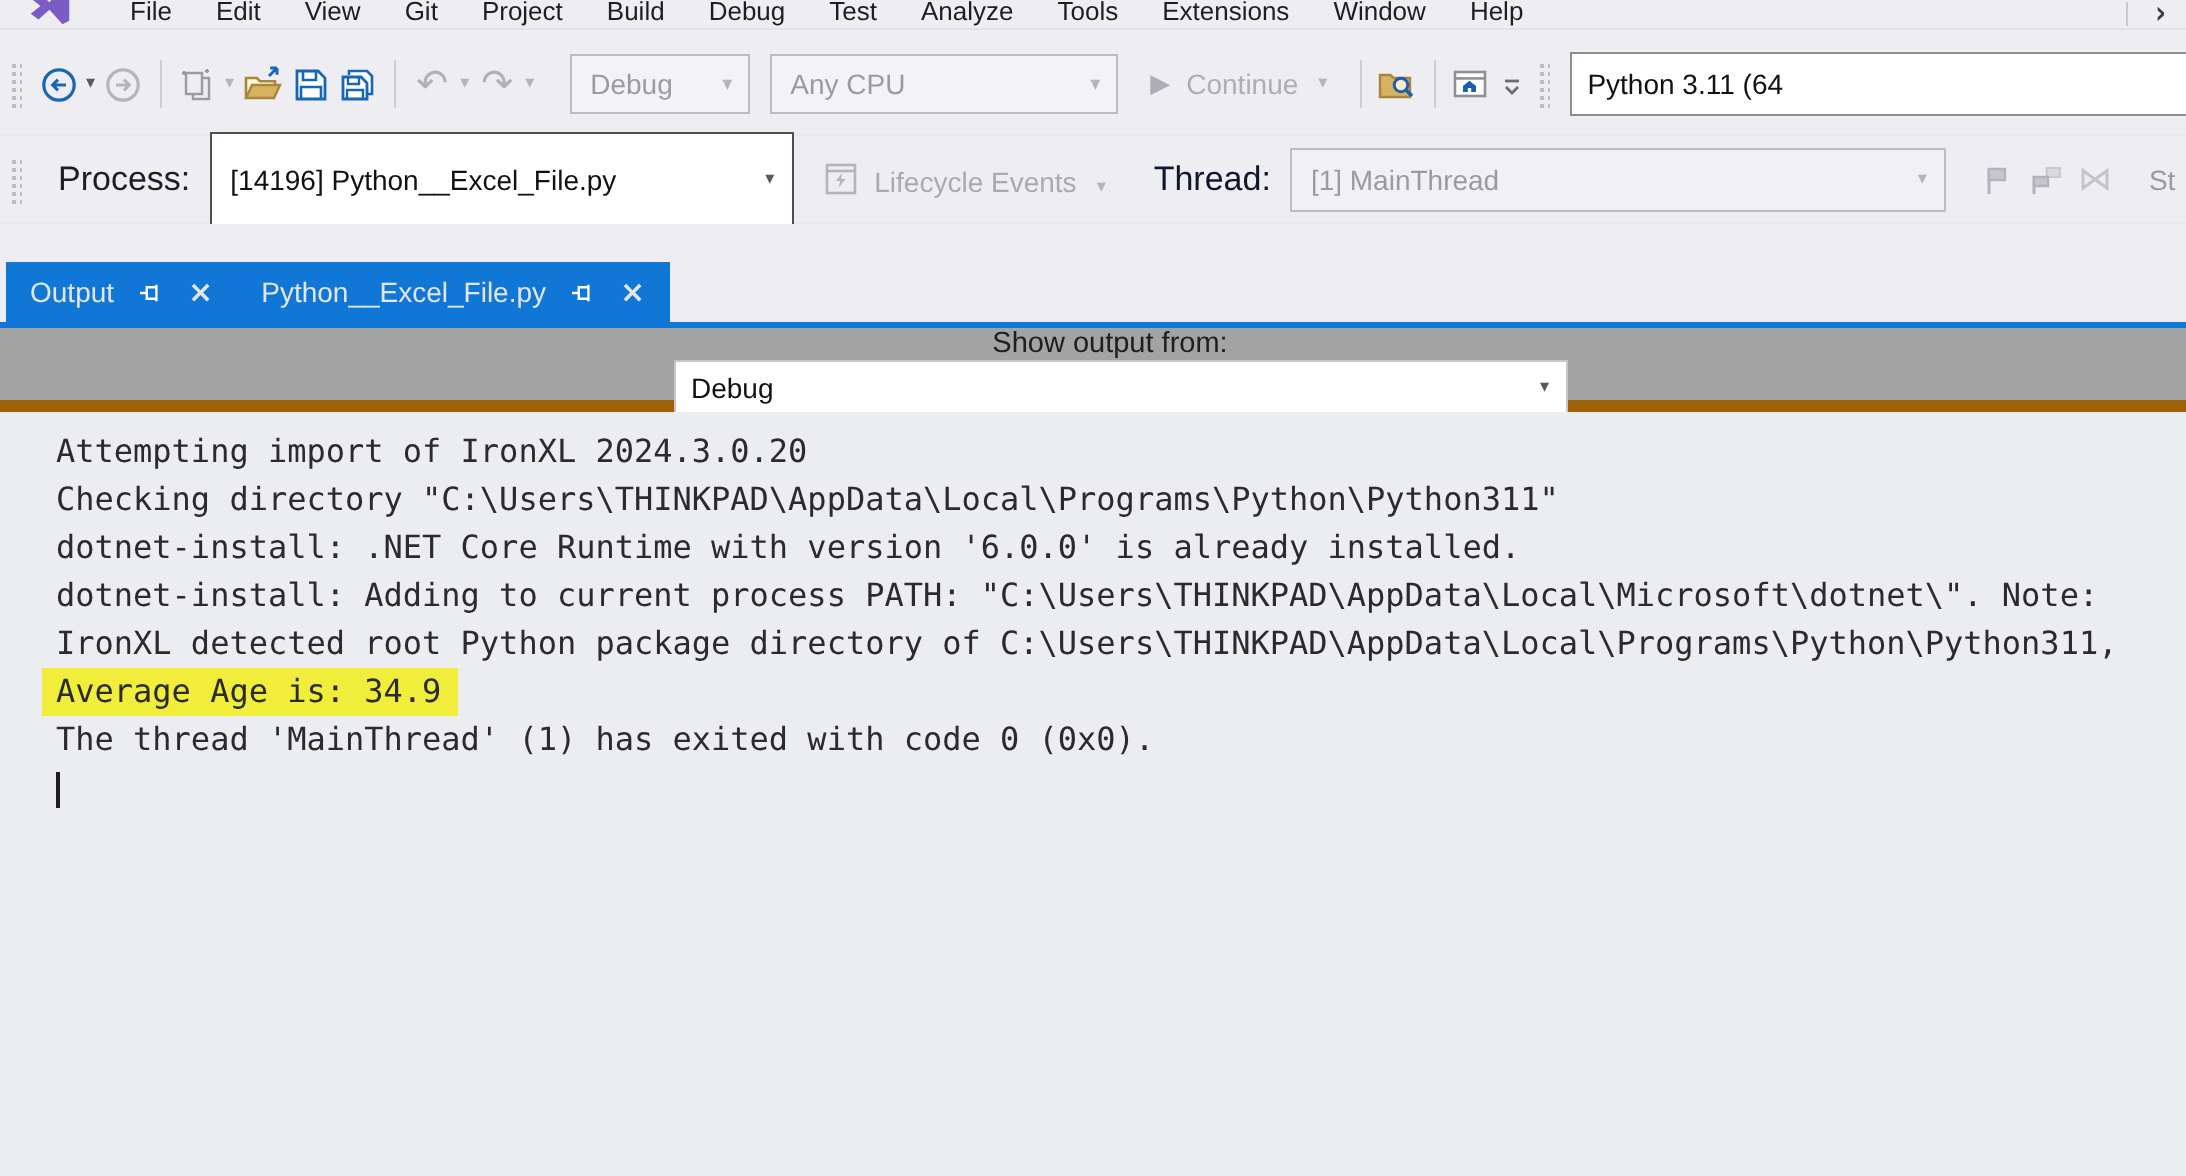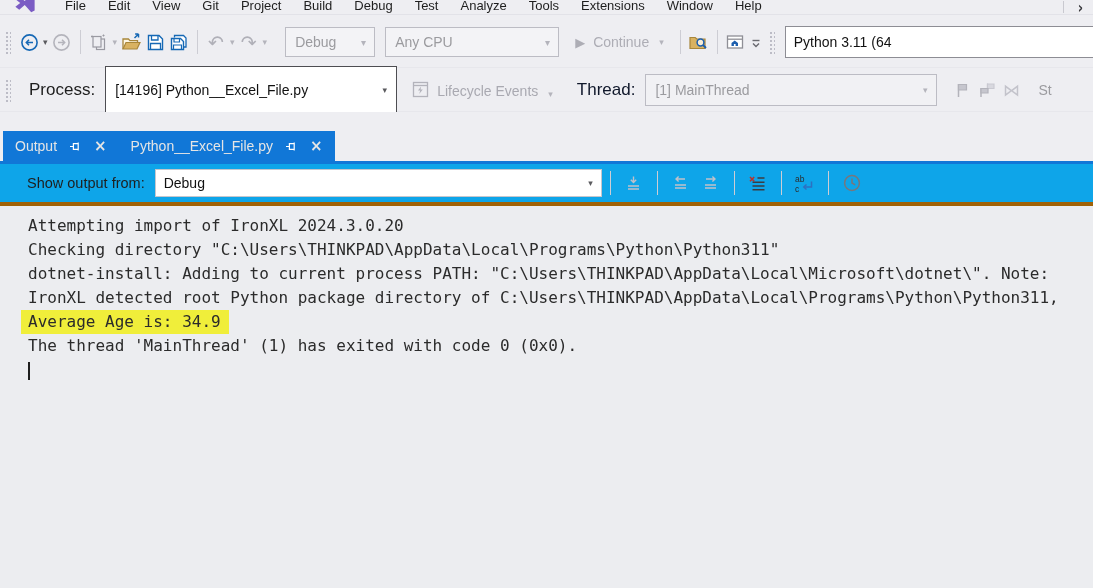--- a/index.html
+++ b/index.html
@@ -39,38 +39,38 @@
   .env-combo { display:flex; align-items:center; background:#ffffff; border:1px solid #8d8d94;
                border-right:none; height:32px; padding:0 8px; font-size:14px; color:#111;
                flex:1; margin-left:4px; white-space:nowrap; overflow:hidden; }
 
   
   .procbar { height:44px; border-bottom:1px solid #e7e7ec; }
   .plabel { font-size:17px; margin:0 10px 0 12px; white-space:nowrap; }
   .proc-combo { display:flex; align-items:center; justify-content:space-between; width:292px; height:48px;
                 background:#fff; border:1px solid #4d4d52; padding:0 7px 0 9px; font-size:14px; color:#111;
                 white-space:nowrap; flex:none; }
-  .thread-combo { display:flex; align-items:center; justify-content:space-between; width:292px; height:32px;
+  .thread-combo { display:flex; align-items:center; justify-content:space-between; width:328px; height:32px;
                   background:#f1f1f4; border:1px solid #bcbcc4; padding:0 7px 0 9px; font-size:14px;
                   color:#9b9b9f; white-space:nowrap; flex:none; }
   .lc-grp { display:flex; align-items:flex-end; margin:0 10px 0 14px; color:#a9a9b1; font-size:14px; white-space:nowrap; }
   .clip-label { font-size:14px; color:#9b9b9f; margin-left:15px; white-space:nowrap; }
 
   
   .tabspacer { height:19px; background:#eeeef2; flex:none; }
   .tabstrip { height:30px; display:flex; padding-left:3px; background:#eeeef2; flex:none; }
   .tabgroup { display:flex; background:#1177d7; }
   .tab { display:flex; align-items:center; color:#e5e5e5; font-size:14px; padding:0 12px; cursor:default; }
   .tab-label { margin-right:12px; white-space:nowrap; }
   .tab-pin { margin-right:12px; display:flex; align-items:center; }
   .tab-close { font-size:15px; font-weight:bold; line-height:1; }
   .accentline { height:3px; background:#1177d7; flex:none; }
 
   
-  .outbar { height:42px; background:#0ea5e9; border-bottom:4px solid #a16207; padding-left:27px; }
+  .outbar { height:42px; background:#a3a3a3; border-bottom:6px solid #a16207; padding-left:27px;flex-direction:column; }
   .outlabel { font-size:14.5px; margin-right:10px; white-space:nowrap; }
   .out-combo { display:flex; align-items:center; justify-content:space-between; width:447px; height:28px;
                background:#fff; border:1px solid #c6c6cc; padding:0 6px 0 8px; font-size:14px; color:#111; flex:none; }
   .outbar .tsep { margin:0 8px; }
   .outbar .tbtn { margin:0 3px; }
 
   
   .content { flex:1; background:#ecedf0; padding:8px 0 0 28px; overflow:hidden; }
   .out-line { display:table; white-space:pre; font-family:"DejaVu Sans Mono","Liberation Mono", monospace;
               font-size:16px; line-height:24px; color:#2b2b2b; padding:0 8px 0 7px; margin-left:-7px; }
@@ -345,20 +345,21 @@
       <svg width="20" height="20" viewBox="0 0 20 20">
         <circle cx="10" cy="10" r="7.4" fill="none" stroke="#77777d" stroke-width="1.5"></circle>
         <path d="M10 5.5V10l3.2 1.8" fill="none" stroke="#77777d" stroke-width="1.5"></path>
       </svg>
     </div>
   </div>
 
   <div class="content">
       <div class="out-line">Attempting import of IronXL 2024.3.0.20</div>
       <div class="out-line">Checking directory "C:\Users\THINKPAD\AppData\Local\Programs\Python\Python311"</div>
+      <div class="out-line">dotnet-install: .NET Core Runtime with version '6.0.0' is already installed.</div>
       <div class="out-line">dotnet-install: Adding to current process PATH: "C:\Users\THINKPAD\AppData\Local\Microsoft\dotnet\". Note:</div>
       <div class="out-line">IronXL detected root Python package directory of C:\Users\THINKPAD\AppData\Local\Programs\Python\Python311,</div>
       <div class="out-line hl">Average Age is: 34.9</div>
       <div class="out-line">The thread 'MainThread' (1) has exited with code 0 (0x0).</div>
       <div class="out-line"><span class="caret-bar"></span></div>
     </div>
 
 </div>
 
 </body></html>

